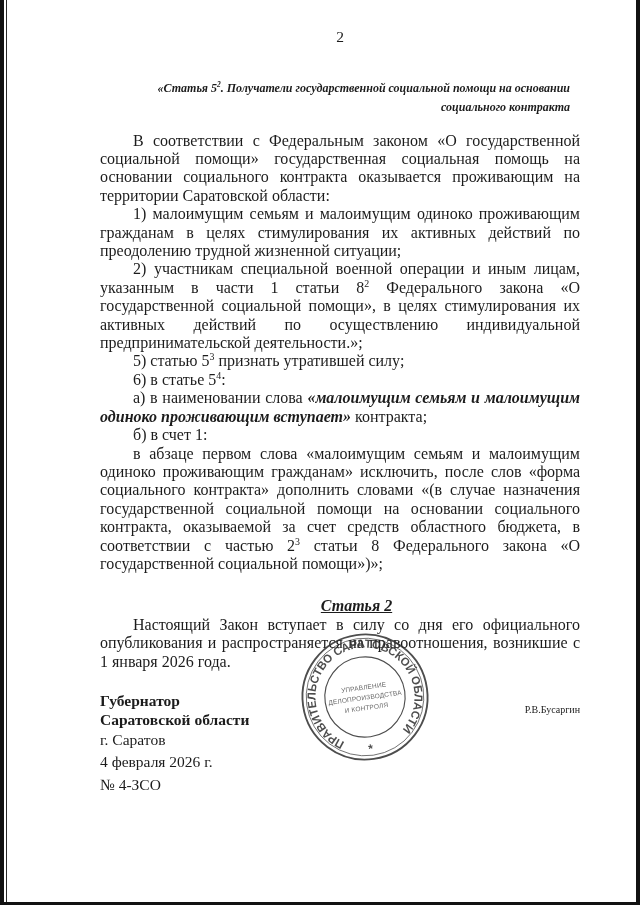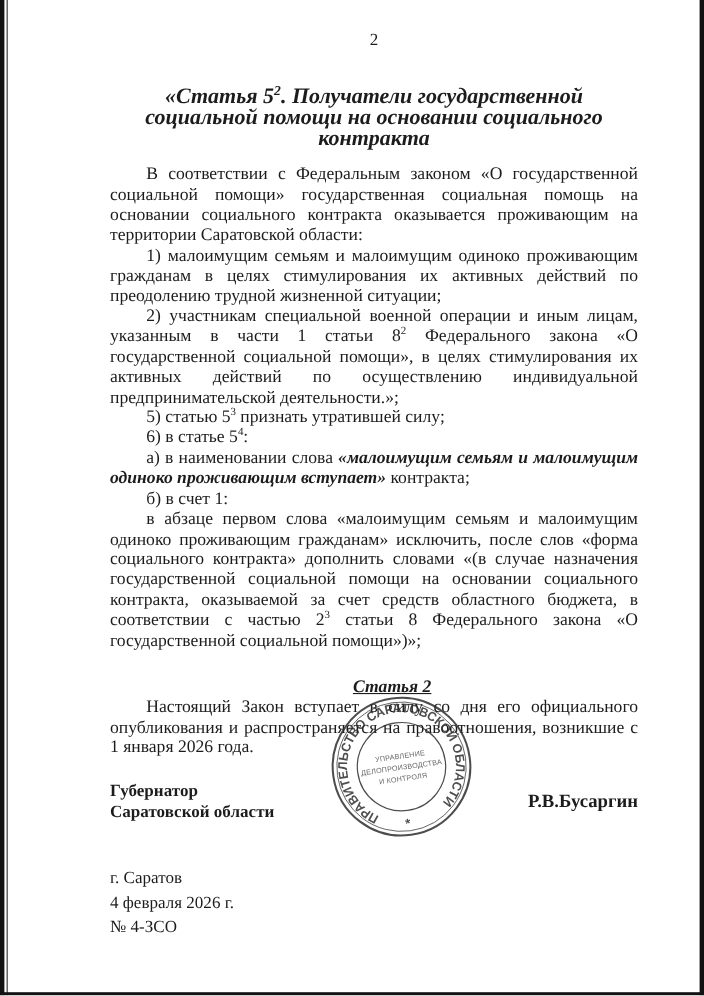--- a/index.html
+++ b/index.html
@@ -32,25 +32,25 @@
   }
   .para {
     margin: 0;
     font-size: 16px;
     line-height: 18.4px;
     text-align: justify;
     text-indent: 33px;
   }
   .para.heading {
     margin: 33px 10px 15px 10px;
-    text-align: center;
+    text-align: right;
     text-indent: 0;
     font-weight: bold;
     font-style: italic;
-    font-size: 20px;
+    font-size: 12px;
     line-height: 18.6px;
   }
   .para.article2 {
     margin-top: 24px;
     text-align: center;
     text-decoration: underline;
   }
   .bi { font-weight: bold; font-style: italic; }
   sup { font-size: 0.62em; line-height: 0; }
 
@@ -60,24 +60,24 @@
     justify-content: space-between;
     align-items: center;
     gap: 18px;
   }
   .sig-left div {
     font-size: 15.5px;
     line-height: 19px;
     font-weight: bold;
   }
   .sig-right {
-    font-size: 17px;
-    font-weight: bold;
+    font-size: 10px;
+    font-weight: normal;
   }
-  .footer-block { margin-top: 40px; }
+  .footer-block { }
   .footer-block div {
     font-size: 15.5px;
     line-height: 22.4px;
   }
 
   .stamp {
     position: absolute;
     left: 295px;
     top: 627px;
     width: 140px;

